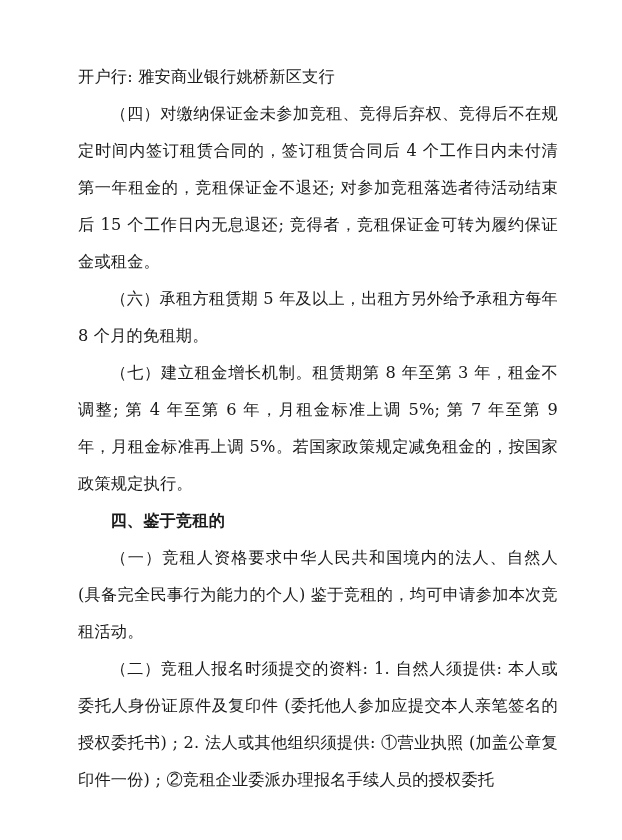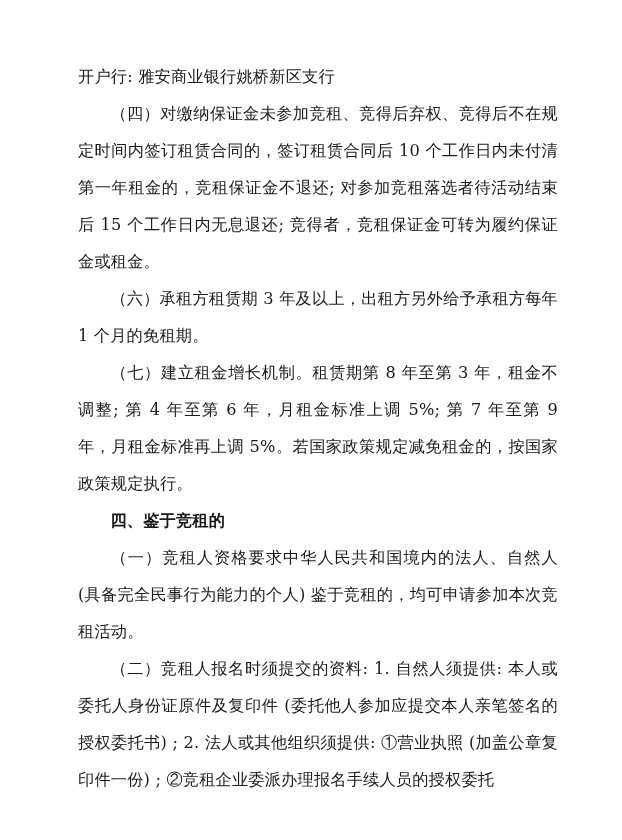--- a/index.html
+++ b/index.html
@@ -42,24 +42,24 @@
   }
 </style>
 </head>
 <body>
 
 <div class="page">
   <div class="doc-body">
 
     <p class="para noindent">开户行: 雅安商业银行姚桥新区支行</p>
 
-    <p class="para">（四）对缴纳保证金未参加竞租、竞得后弃权、竞得后不在规定时间内签订租赁合同的，签订租赁合同后 10 个工作日内未付清第一年租金的，竞租保证金不退还; 对参加竞租落选者待活动结束后 15 个工作日内无息退还; 竞得者，竞租保证金可转为履约保证金或租金。</p>
+    <p class="para">（四）对缴纳保证金未参加竞租、竞得后弃权、竞得后不在规定时间内签订租赁合同的，签订租赁合同后 4 个工作日内未付清第一年租金的，竞租保证金不退还; 对参加竞租落选者待活动结束后 15 个工作日内无息退还; 竞得者，竞租保证金可转为履约保证金或租金。</p>
 
 
-    <p class="para">（六）承租方租赁期 3 年及以上，出租方另外给予承租方每年 1 个月的免租期。</p>
+    <p class="para">（六）承租方租赁期 5 年及以上，出租方另外给予承租方每年 8 个月的免租期。</p>
 
     <p class="para">（七）建立租金增长机制。租赁期第 8 年至第 3 年，租金不调整;  第 4 年至第 6 年，月租金标准上调 5%;  第 7 年至第 9 年，月租金标准再上调 5%。若国家政策规定减免租金的，按国家政策规定执行。</p>
 
     <p class="heading">四、鉴于竞租的</p>
 
     <p class="para">（一）竞租人资格要求中华人民共和国境内的法人、自然人 (具备完全民事行为能力的个人) 鉴于竞租的，均可申请参加本次竞租活动。</p>
 
     <p class="para">（二）竞租人报名时须提交的资料: 1. 自然人须提供: 本人或委托人身份证原件及复印件 (委托他人参加应提交本人亲笔签名的授权委托书) ; 2. 法人或其他组织须提供: ①营业执照 (加盖公章复印件一份) ;  ②竞租企业委派办理报名手续人员的授权委托</p>
 
   </div>

